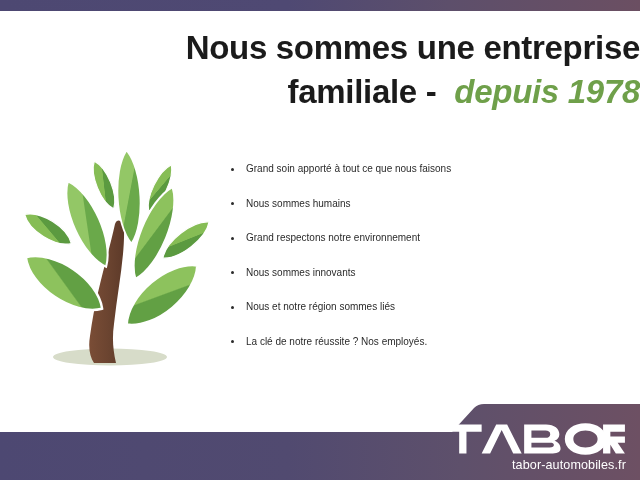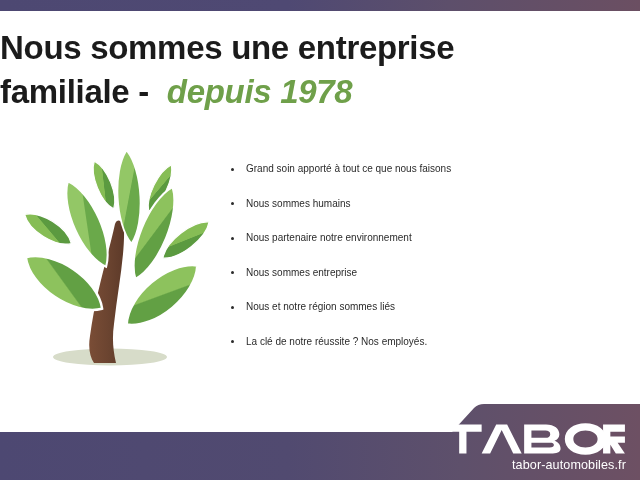--- a/index.html
+++ b/index.html
@@ -28,21 +28,21 @@
     height: 11px;
     background: linear-gradient(to right, #4d4872 0%, #4f4973 45%, #5d4f6b 70%, #6b4f62 100%);
   }
 
   
   .headline {
     position: absolute;
     left: 0;
     top: 26px;
     width: 640px;
-    text-align: left;
+    text-align: right;
     font-size: 33px;
     font-weight: bold;
     line-height: 1.32;
     letter-spacing: -0.3px;
     color: #1b1b1b;
     white-space: nowrap;
   }
   .headline .line {
     display: block;
   }
@@ -201,22 +201,22 @@
         <use href="#leafShape" fill="url(#lfB)" transform="translate(174,88) rotate(52) scale(0.60,0.64)"></use>
 
         <use href="#leafShape" fill="url(#lfA)" transform="translate(150,143) rotate(50) scale(1.16,1.00)"></use>
       </g>
     </svg>
   </div>
 
   <ul class="bullets">
     <li>Grand soin apporté à tout ce que nous faisons</li>
     <li>Nous sommes humains</li>
-    <li>Nous partenaire notre environnement</li>
-    <li>Nous sommes entreprise</li>
+    <li>Grand respectons notre environnement</li>
+    <li>Nous sommes innovants</li>
     <li>Nous et notre région sommes liés</li>
     <li>La clé de notre réussite ? Nos employés.</li>
   </ul>
 
   <div class="footer">
     <svg width="640" height="480" viewBox="0 0 640 480">
       <defs>
         <linearGradient id="footG" x1="0" y1="0" x2="1" y2="0">
           <stop offset="0%" stop-color="#4d4872"></stop>
           <stop offset="45%" stop-color="#514a70"></stop>

